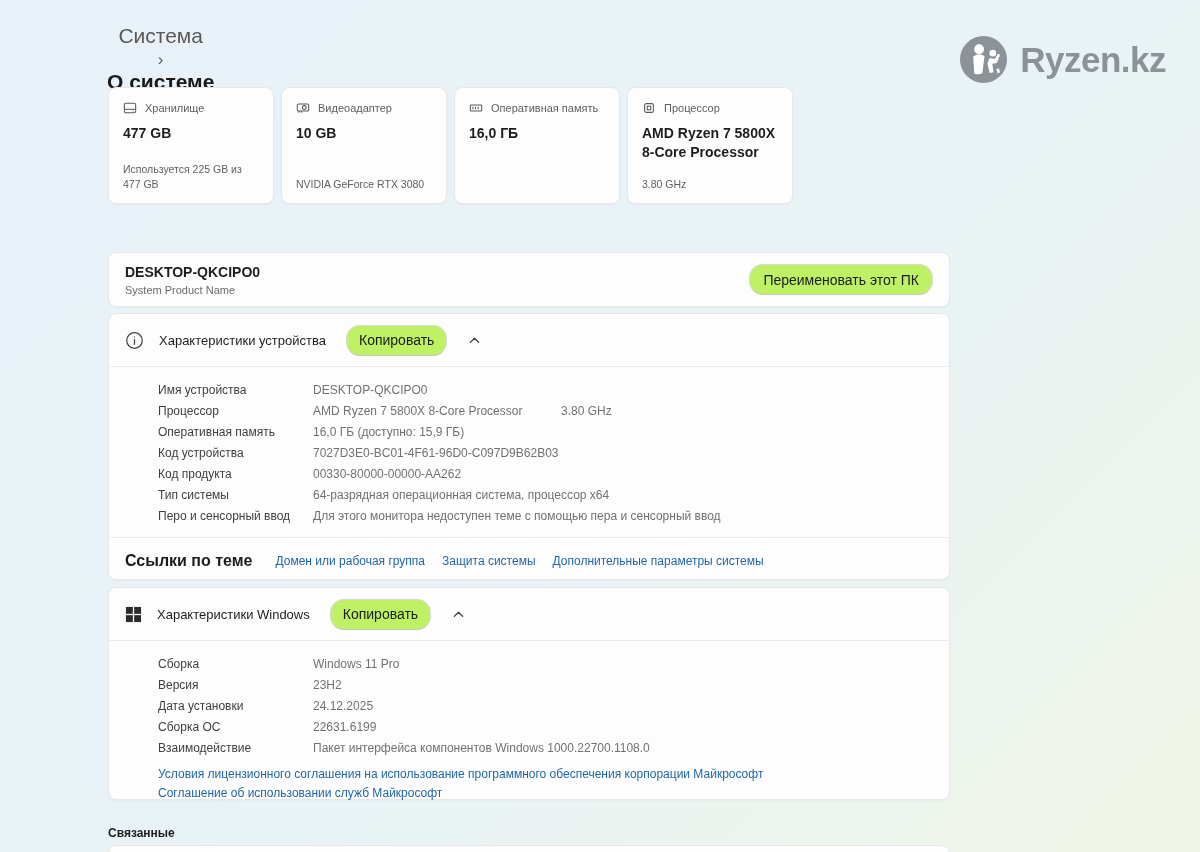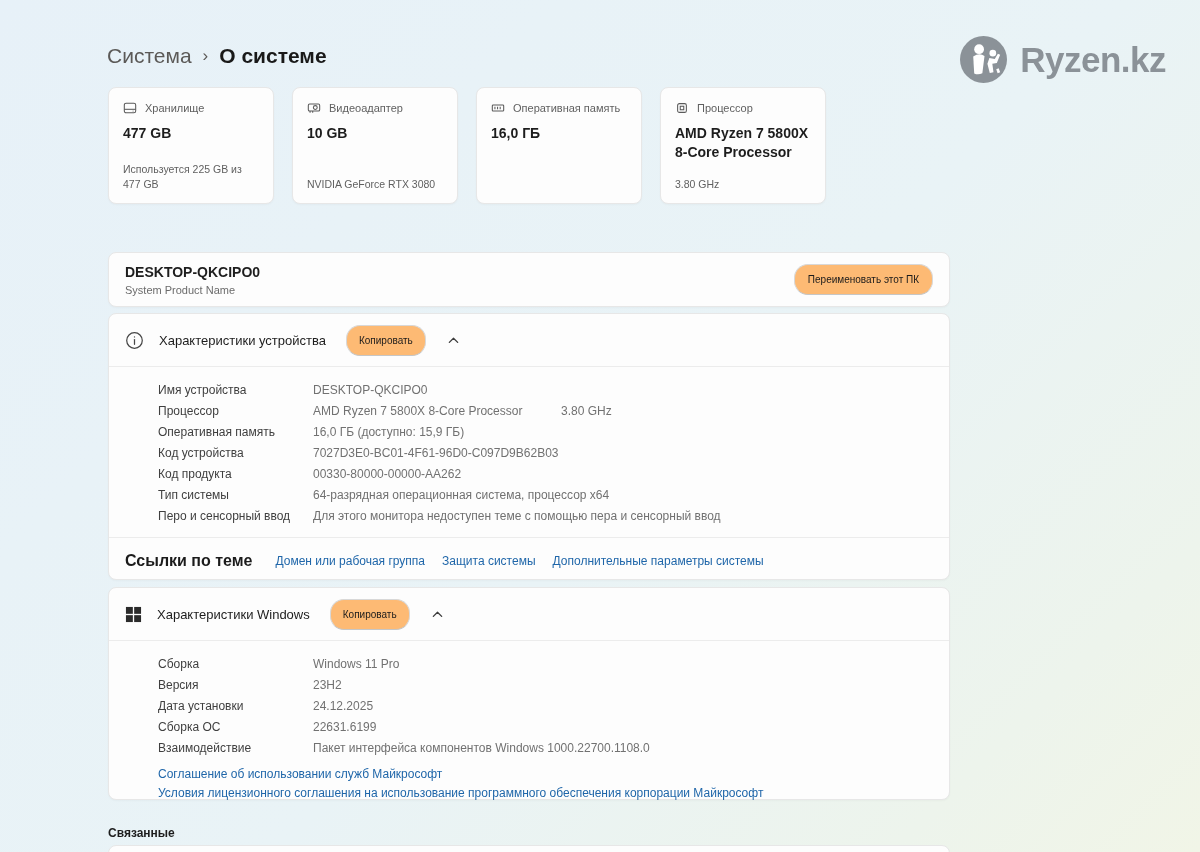--- a/index.html
+++ b/index.html
@@ -5,53 +5,53 @@
   * { margin:0; padding:0; box-sizing:border-box; }
   html,body { width:1200px; height:852px; }
   body {
     font-family:"Liberation Sans", sans-serif;
     background: linear-gradient(135deg, #e7f1f8 0%, #e9f3f6 55%, #edf4ec 85%, #f1f5e7 100%);
     position:relative; overflow:hidden; color:#1b1b1b;
   }
   .abs { position:absolute; }
 
   
-  .breadcrumb { top:44px; left:107px; display:flex; align-items:flex-start; font-size:21px; }
+  .breadcrumb { top:24px; left:107px; display:flex; align-items:center; font-size:21px;flex-direction:column; }
   .crumb-parent { color:#5b5957; cursor:pointer; }
   .crumb-sep { color:#5b5957; font-size:17px; margin:0 11px; padding-top:2px; }
   .crumb-current { color:#191919; font-weight:700; }
 
   
   .brand { top:36px; right:34px; display:flex; align-items:center; gap:13px; }
   .brand-text { font-size:35px; font-weight:800; color:#8b9298; letter-spacing:-0.5px; }
 
   
-  .cards-row { top:87px; left:108px; display:flex; gap:18px; }
+  .cards-row { top:87px; left:108px; display:flex; gap:7px; }
   .sum-card {
     width:166px; height:117px; background:#fdfdfd; border:1px solid #e7e7e7;
     border-radius:8px; padding:13px 14px 11px 14px; display:flex; flex-direction:column;
     box-shadow:0 1px 2px rgba(0,0,0,0.03);
   }
   .sum-label { display:flex; align-items:center; gap:8px; font-size:11px; color:#5f5f5f; }
   .sum-value { margin-top:9px; font-size:14px; font-weight:700; color:#1d1d1d; line-height:1.35; }
   .sum-detail { margin-top:auto; font-size:10.5px; color:#5f5f5f; line-height:1.45; }
 
   
   .panel {
     left:108px; width:842px; background:#fdfdfd; border:1px solid #e7e7e7;
     border-radius:8px; box-shadow:0 1px 2px rgba(0,0,0,0.03);
   }
   .namecard { top:252px; height:55px; display:flex; align-items:center; padding:0 16px; }
   .name-title { font-size:14px; font-weight:700; color:#1d1d1d; line-height:1.3; }
   .name-sub { font-size:11px; color:#6b6b6b; margin-top:2px; }
 
   .btn {
-    margin-left:auto; height:31px; padding:0 13px; background:#fdba74;
+    margin-left:auto; height:31px; padding:0 13px; background:#bef264;
     border:1px solid #d8d8d8; border-bottom-color:#c6c6c6; border-radius:14px;
-    font-family:inherit; font-size:10px; color:#1b1b1b; cursor:pointer; white-space:nowrap;
+    font-family:inherit; font-size:14px; color:#1b1b1b; cursor:pointer; white-space:nowrap;
   }
   .copy-btn { padding:0 12px;margin-left:20px; }
 
   .device-panel { top:313px; height:267px; }
   .windows-panel { top:587px; height:213px; }
   .sec-header { height:53px; display:flex; align-items:center; padding:0 15px 0 16px; border-bottom:1px solid #ececec; }
   .sec-title { font-size:13px; color:#1d1d1d; margin-left:15px; }
   .chev { margin-left:21px; margin-right:7px; cursor:pointer; display:flex; align-items:center; }
 
   .sec-body { padding:12px 17px 0 49px; }
@@ -260,20 +260,20 @@
     <div class="spec-row">
       <span class="spec-label">Сборка ОС</span>
       <span class="spec-value">22631.6199</span>
     </div>
     <div class="spec-row">
       <span class="spec-label">Взаимодействие</span>
       <span class="spec-value">Пакет интерфейса компонентов Windows 1000.22700.1108.0</span>
     </div>
 
     <div class="license-links">
+      <a class="link">Условия лицензионного соглашения на использование программного обеспечения корпорации Майкрософт</a>
       <a class="link">Соглашение об использовании служб Майкрософт</a>
-      <a class="link">Условия лицензионного соглашения на использование программного обеспечения корпорации Майкрософт</a>
     </div>
   </div>
 </div>
 
 <div class="abs footer-heading">Связанные</div>
 <div class="abs bottom-strip"></div>
 
 </body></html>

